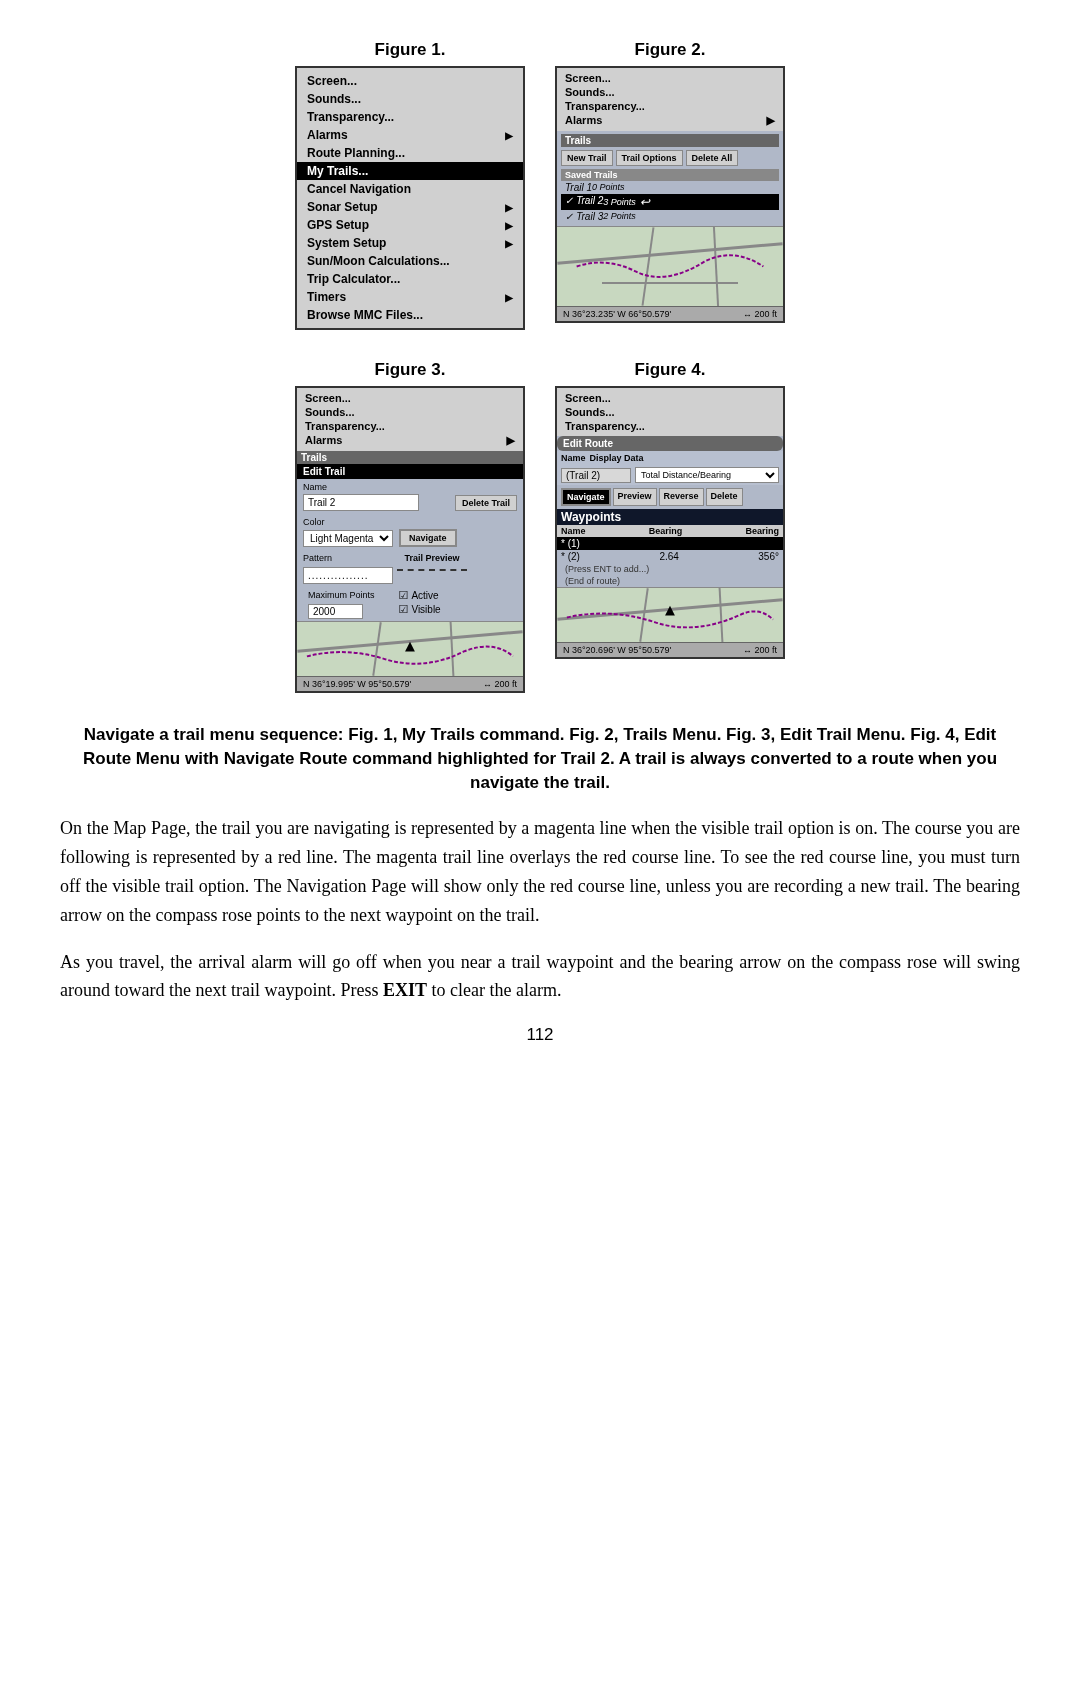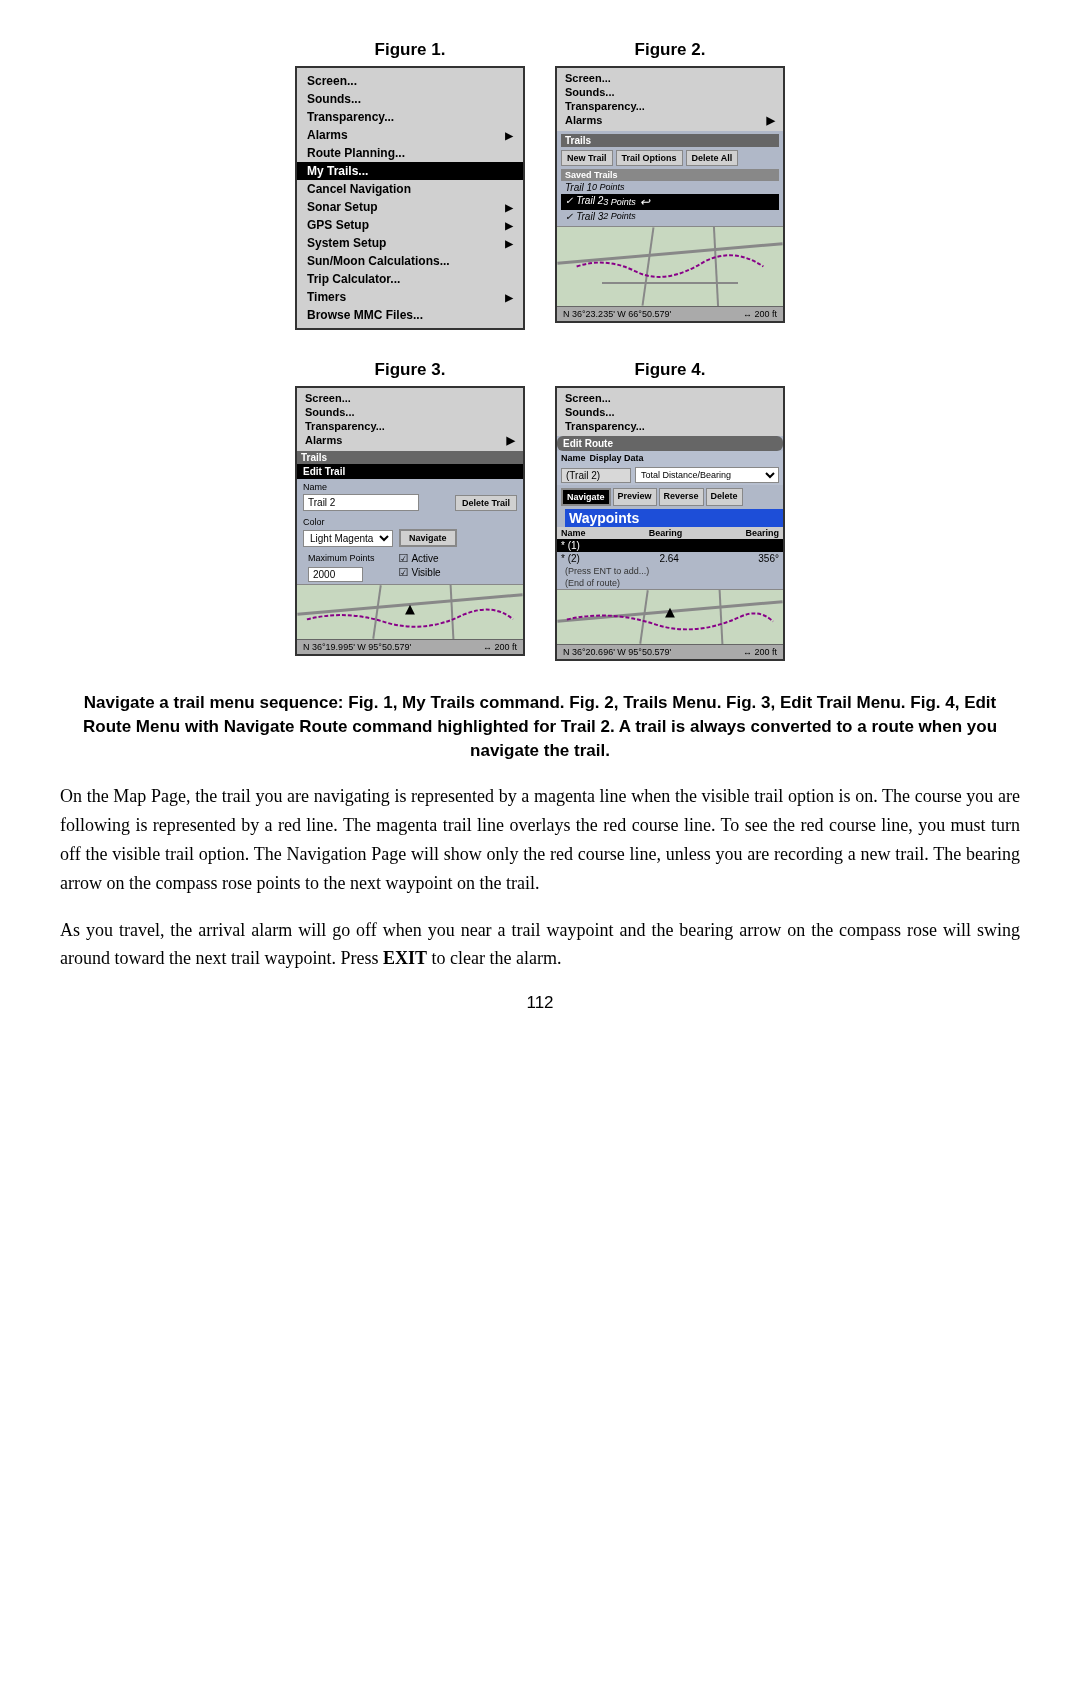--- a/index.html
+++ b/index.html
@@ -331,26 +331,25 @@
       font-size: 9px;
       font-weight: bold;
     }
 
     .route-btn.nav-btn {
       background: #d0d0d0;
       border: 2px solid #888;
     }
 
     .waypoints-header {
-      background: #1d4ed8;
+      background: #0f172a;
       color: #fff;
-      font-size: 14px;
-      padding: 1px 4px;
-      font-weight: bold;
-      margin-left: 8px;
+      font-size: 12px;
+      padding: 1px 4px;
+      font-weight: bold;
     }
 
     .waypoints-cols {
       display: flex;
       justify-content: space-between;
       padding: 1px 4px;
       font-size: 9px;
       font-weight: bold;
       background: #ccc;
     }
@@ -554,20 +553,30 @@
         <div style="padding: 3px 6px;">
           <div class="field-label">Color</div>
           <div style="display:flex; align-items:center; gap:6px;">
             <select class="color-select">
               <option>Light Magenta</option>
             </select>
             <div class="navigate-btn">Navigate</div>
           </div>
         </div>
 
+        <div class="pattern-row">
+          <div style="display:flex; flex-direction:column; gap:2px;">
+            <div class="field-label">Pattern</div>
+            <div class="pattern-input">................</div>
+          </div>
+          <div class="trail-preview-area">
+            <div style="font-size:9px;font-weight:bold;">Trail Preview</div>
+            <div style="width:70px; border-top: 2px dashed #333; margin-top:6px;"></div>
+          </div>
+        </div>
 
         <div class="maxpoints-row">
           <div style="display:flex; flex-direction:column; gap:2px;">
             <div class="field-label">Maximum Points</div>
             <div class="maxpoints-input">2000</div>
           </div>
           <div class="checkbox-row" style="margin-left:12px;">
             <div class="checkbox-item">
               <span style="font-size:11px;">☑</span>
               <span>Active</span>

